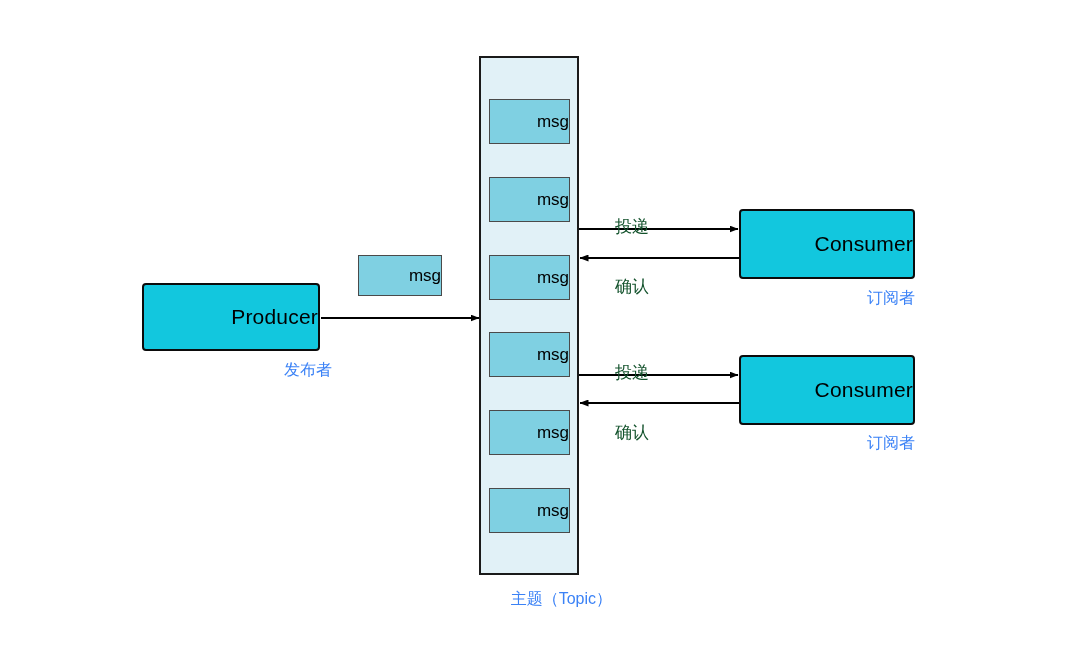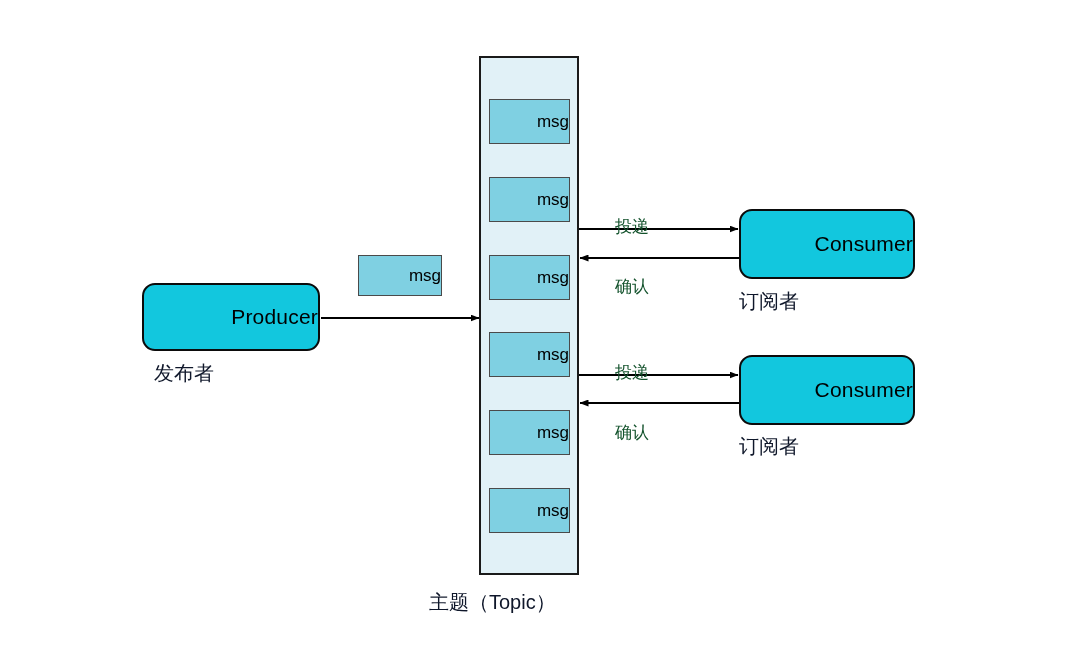--- a/index.html
+++ b/index.html
@@ -22,21 +22,21 @@
     position: absolute;
     box-sizing: border-box;
     display: flex;
     align-items: center;
     justify-content: flex-end;
   }
   
   .actor {
     background: #12C7DE;
     border: 2px solid #0b0b0b;
-    border-radius: 13px;
+    border-radius: 4px;
     font-size: 21px;
     color: #000;
     letter-spacing: 0.2px;
   }
   
   .topic-col {
     background: #E1F1F7;
     border: 2px solid #1a1a1a;
   }
   
@@ -48,23 +48,23 @@
   }
   .msg-float {
     background: #7FD0E2;
     border: 1.5px solid #4a4a4a;
     font-size: 17px;
     color: #000;
   }
   
   .caption {
     position: absolute;
-    text-align: left;
-    font-size: 20px;
-    color: #0f172a;
+    text-align: right;
+    font-size: 16px;
+    color: #3b82f6;
     white-space: nowrap;
   }
   .edge-label {
     position: absolute;
     text-align: left;
     font-size: 17px;
     color: #14532d;
     white-space: nowrap;
     margin-top: 14px;
   }
@@ -126,21 +126,21 @@
   <div class="node msg" style="left:489px; top:332px; width:81px; height:45px;">
     <span>msg</span>
   </div>
   <div class="node msg" style="left:489px; top:410px; width:81px; height:45px;">
     <span>msg</span>
   </div>
   <div class="node msg" style="left:489px; top:488px; width:81px; height:45px;">
     <span>msg</span>
   </div>
 
-  <div class="caption" style="left:429px; top:589px; width:200px;">
+  <div class="caption" style="left:412px; top:589px; width:200px;">
     <span>主题（Topic）</span>
   </div>
 
   <div class="node actor" style="left:739px; top:209px; width:176px; height:70px;">
     <span>Consumer</span>
   </div>
   <div class="caption" style="left:739px; top:288px; width:176px;">
     <span>订阅者</span>
   </div>
   <div class="edge-label" style="left:615px; top:201px; width:100px;">

